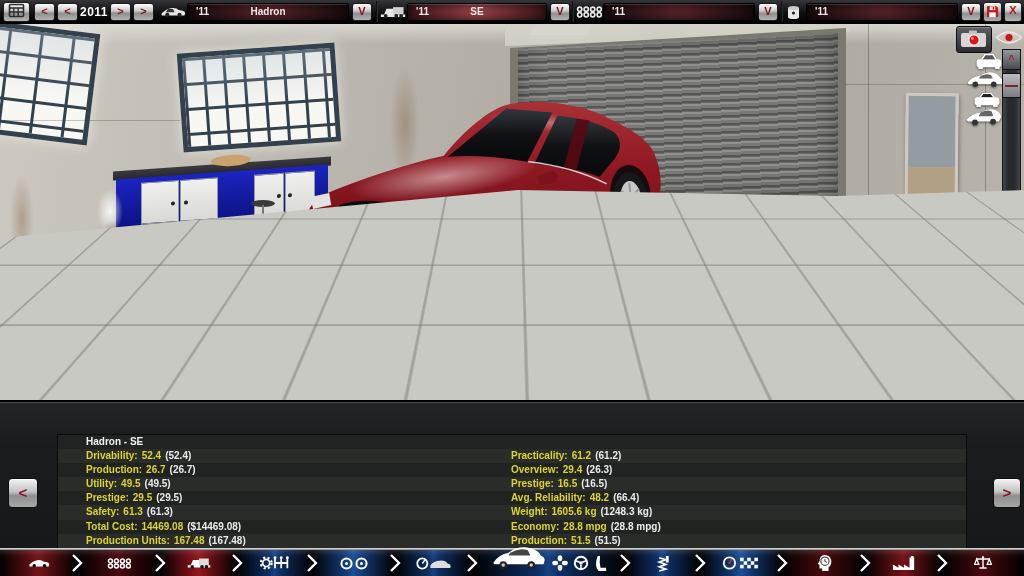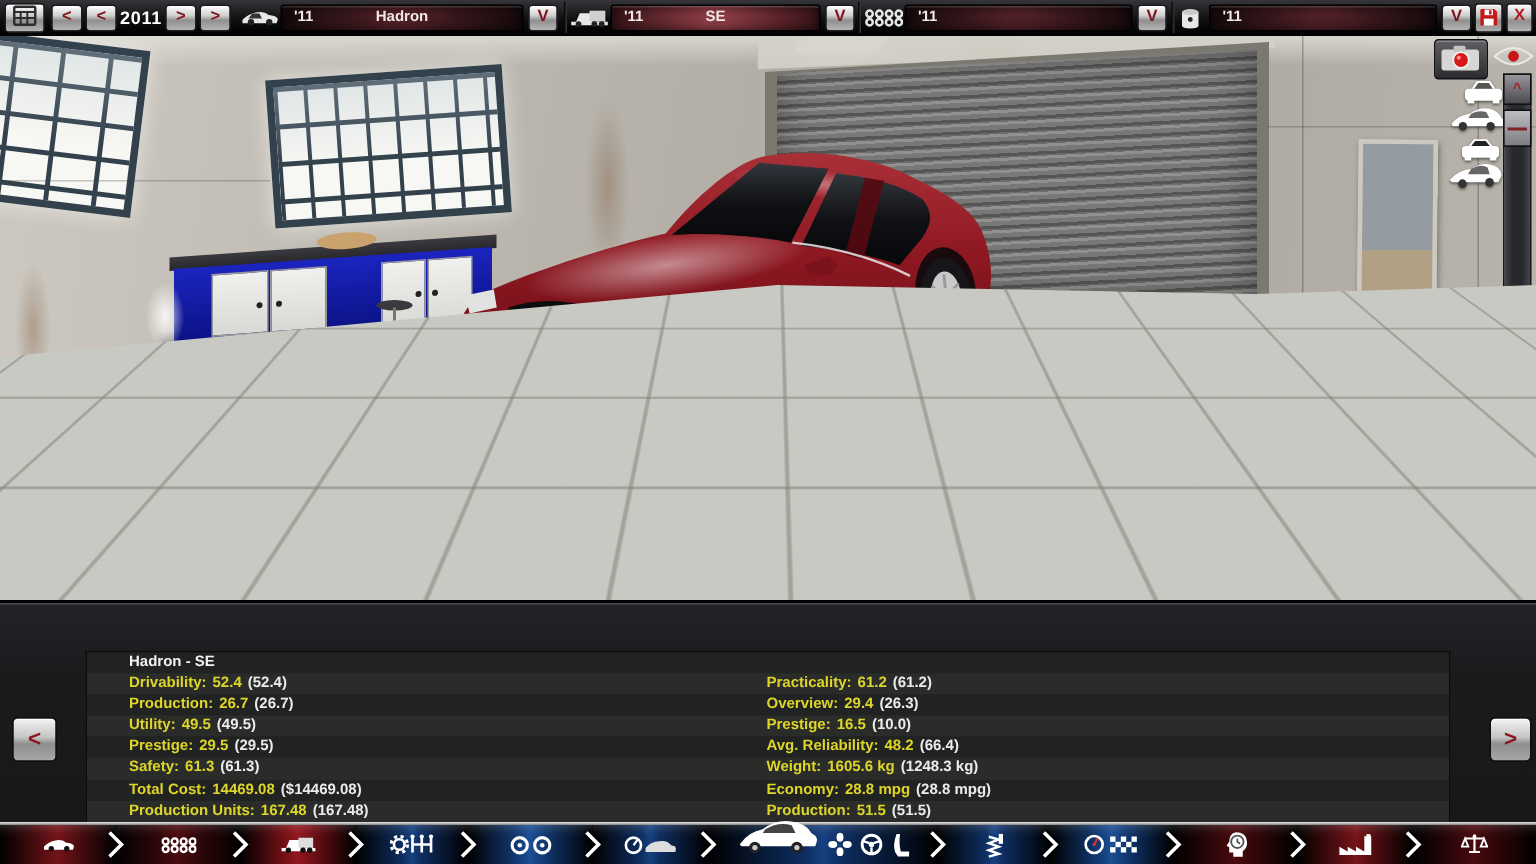--- a/index.html
+++ b/index.html
@@ -442,21 +442,21 @@
       <div class="srow">
         <span class="cell cellL"><span class="slbl">Drivability:</span><span class="sval">52.4</span><span class="sparen">(52.4)</span></span>
         <span class="cell cellR"><span class="slbl">Practicality:</span><span class="sval">61.2</span><span class="sparen">(61.2)</span></span>
       </div>
       <div class="srow">
         <span class="cell cellL"><span class="slbl">Production:</span><span class="sval">26.7</span><span class="sparen">(26.7)</span></span>
         <span class="cell cellR"><span class="slbl">Overview:</span><span class="sval">29.4</span><span class="sparen">(26.3)</span></span>
       </div>
       <div class="srow">
         <span class="cell cellL"><span class="slbl">Utility:</span><span class="sval">49.5</span><span class="sparen">(49.5)</span></span>
-        <span class="cell cellR"><span class="slbl">Prestige:</span><span class="sval">16.5</span><span class="sparen">(10.0)</span></span>
+        <span class="cell cellR"><span class="slbl">Prestige:</span><span class="sval">16.5</span><span class="sparen">(16.5)</span></span>
       </div>
       <div class="srow">
         <span class="cell cellL"><span class="slbl">Prestige:</span><span class="sval">29.5</span><span class="sparen">(29.5)</span></span>
         <span class="cell cellR"><span class="slbl">Avg. Reliability:</span><span class="sval">48.2</span><span class="sparen">(66.4)</span></span>
       </div>
       <div class="srow">
         <span class="cell cellL"><span class="slbl">Safety:</span><span class="sval">61.3</span><span class="sparen">(61.3)</span></span>
         <span class="cell cellR"><span class="slbl">Weight:</span><span class="sval">1605.6 kg</span><span class="sparen">(1248.3 kg)</span></span>
       </div>
       <div class="srow">

